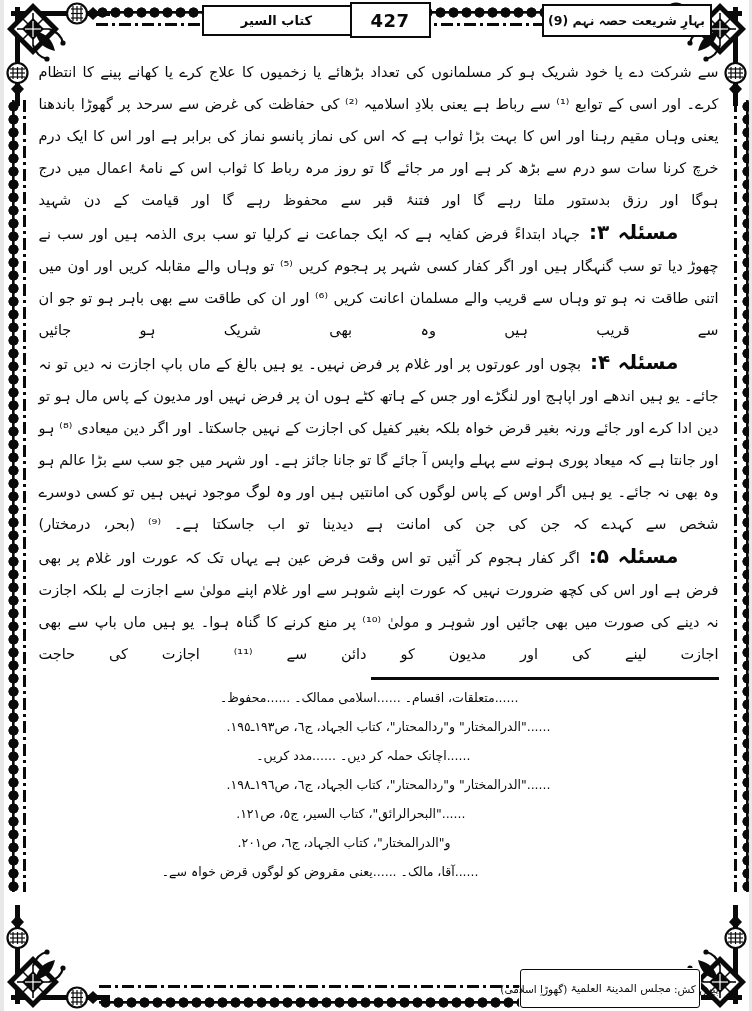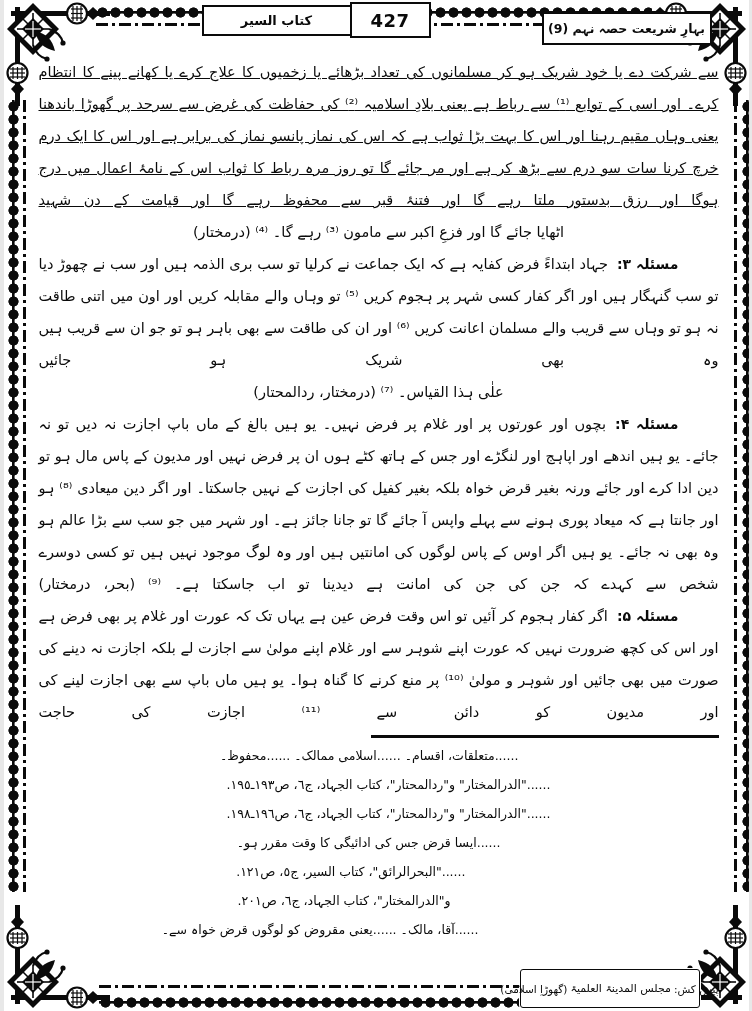--- a/index.html
+++ b/index.html
@@ -38,29 +38,29 @@
   .corner.tl{left:1px;top:1px;}
   .corner.tr{right:1px;top:1px;transform:scaleX(-1);}
   .corner.bl{left:1px;bottom:1px;transform:scaleY(-1);}
   .corner.br{right:1px;bottom:1px;transform:scale(-1,-1);}
   
   .hbox{position:absolute;z-index:4;background:#fff;border:2.6px solid #0a0a0a;
     display:flex;align-items:center;justify-content:center;white-space:nowrap;}
   #book-box{left:198px;top:5px;width:146px;height:27px;font-size:13px;font-weight:bold;}
   #pagenum-box{left:346px;top:2px;width:77px;height:32px;font-size:18px;font-weight:bold;
     font-family:"DejaVu Sans",sans-serif;letter-spacing:.5px;direction:ltr;}
-  #series-box{left:538px;top:12px;width:166px;height:29px;font-size:12.5px;font-weight:bold;}
+  #series-box{left:538px;top:4px;width:166px;height:29px;font-size:12.5px;font-weight:bold;}
   
   .main-col{position:absolute;left:35px;right:30px;top:56px;z-index:3;}
   .para{margin:0;text-align:justify;text-align-last:justify;
     font-size:14.5px;line-height:32px;}
-  .para.noindent{text-indent:0;text-decoration:underline;}
+  .para.noindent{text-indent:0;}
   .para.indent{text-indent:40px;}
   .ref{margin:0;text-align:center;font-size:14.5px;line-height:32px;}
-  .masala{font-weight:bold;font-size:14px;margin-left:9px;}
+  .masala{font-weight:bold;font-size:20px;margin-left:9px;}
   
   .fn-sep{height:2.6px;background:#0a0a0a;width:348px;margin:7px 0 5px 0;}
   .fn{margin:3px;font-size:12.5px;line-height:26px;text-align:right;white-space:nowrap;}
   .fn.f1{margin-right:200px;}
   .fn.f2{margin-right:168px;}
   .fn.f3{margin-right:248px;}
   .fn.f4{margin-right:168px;}
   .fn.f5{margin-right:218px;}
   .fn.f6{margin-right:253px;}
   .fn.f7{margin-right:268px;}
@@ -260,32 +260,30 @@
   </div>
   <div class="hbox" id="pagenum-box">
     <span>427</span>
   </div>
   <div class="hbox" id="series-box">
     <span>بہارِ شریعت حصہ نہم (9)</span>
   </div>
 
   <div class="main-col">
     <p class="para noindent">سے شرکت دے یا خود شریک ہو کر مسلمانوں کی تعداد بڑھائے یا زخمیوں کا علاج کرے یا کھانے پینے کا انتظام کرے۔ اور اسی کے توابع ⁽¹⁾ سے رباط ہے یعنی بلادِ اسلامیہ ⁽²⁾ کی حفاظت کی غرض سے سرحد پر گھوڑا باندھنا یعنی وہاں مقیم رہنا اور اس کا بہت بڑا ثواب ہے کہ اس کی نماز پانسو نماز کی برابر ہے اور اس کا ایک درم خرچ کرنا سات سو درم سے بڑھ کر ہے اور مر جائے گا تو روز مرہ رباط کا ثواب اس کے نامۂ اعمال میں درج ہوگا اور رزق بدستور ملتا رہے گا اور فتنۂ قبر سے محفوظ رہے گا اور قیامت کے دن شہید</p>
-    <p class="ref">اٹھایا جائے گا اور فزعِ اکبر سے مامون ⁽³⁾ رہے گا۔ ⁽⁴⁾ (درمختار)</p>
     <p class="para indent"><span class="masala">مسئلہ ۳:</span><span>جہاد ابتداءً فرض کفایہ ہے کہ ایک جماعت نے کرلیا تو سب بری الذمہ ہیں اور سب نے چھوڑ دیا تو سب گنہگار ہیں اور اگر کفار کسی شہر پر ہجوم کریں ⁽⁵⁾ تو وہاں والے مقابلہ کریں اور اون میں اتنی طاقت نہ ہو تو وہاں سے قریب والے مسلمان اعانت کریں ⁽⁶⁾ اور ان کی طاقت سے بھی باہر ہو تو جو ان سے قریب ہیں وہ بھی شریک ہو جائیں</span></p>
-    <p class="ref">علٰی ہذا القیاس۔ ⁽⁷⁾ (درمختار، ردالمحتار)</p>
     <p class="para indent"><span class="masala">مسئلہ ۴:</span><span>بچوں اور عورتوں پر اور غلام پر فرض نہیں۔ یو ہیں بالغ کے ماں باپ اجازت نہ دیں تو نہ جائے۔ یو ہیں اندھے اور اپاہج اور لنگڑے اور جس کے ہاتھ کٹے ہوں ان پر فرض نہیں اور مدیون کے پاس مال ہو تو دین ادا کرے اور جائے ورنہ بغیر قرض خواہ بلکہ بغیر کفیل کی اجازت کے نہیں جاسکتا۔ اور اگر دین میعادی ⁽⁸⁾ ہو اور جانتا ہے کہ میعاد پوری ہونے سے پہلے واپس آ جائے گا تو جانا جائز ہے۔ اور شہر میں جو سب سے بڑا عالم ہو وہ بھی نہ جائے۔ یو ہیں اگر اوس کے پاس لوگوں کی امانتیں ہیں اور وہ لوگ موجود نہیں ہیں تو کسی دوسرے شخص سے کہدے کہ جن کی جن کی امانت ہے دیدینا تو اب جاسکتا ہے۔ ⁽⁹⁾ (بحر، درمختار)</span></p>
     <p class="para indent"><span class="masala">مسئلہ ۵:</span><span>اگر کفار ہجوم کر آئیں تو اس وقت فرض عین ہے یہاں تک کہ عورت اور غلام پر بھی فرض ہے اور اس کی کچھ ضرورت نہیں کہ عورت اپنے شوہر سے اور غلام اپنے مولیٰ سے اجازت لے بلکہ اجازت نہ دینے کی صورت میں بھی جائیں اور شوہر و مولیٰ ⁽¹⁰⁾ پر منع کرنے کا گناہ ہوا۔ یو ہیں ماں باپ سے بھی اجازت لینے کی اور مدیون کو دائن سے ⁽¹¹⁾ اجازت کی حاجت</span></p>
 
     <div class="fn-sep"></div>
     <div class="footnotes">
       <div class="fn f1">......متعلقات، اقسام۔   ......اسلامی ممالک۔   ......محفوظ۔</div>
       <div class="fn f2">......"الدرالمختار" و"ردالمحتار"، کتاب الجہاد، ج٦، ص١٩٣ـ١٩٥.</div>
+      <div class="fn f3">......اچانک حملہ کر دیں۔   ......مدد کریں۔</div>
       <div class="fn f4">......"الدرالمختار" و"ردالمحتار"، کتاب الجہاد، ج٦، ص١٩٦ـ١٩٨.</div>
-      <div class="fn f5">......ایسا قرض جس کی ادائیگی کا وقت مقرر ہو۔</div>
       <div class="fn f6">......"البحرالرائق"، کتاب السیر، ج٥، ص١٢١.</div>
       <div class="fn f7">و"الدرالمختار"، کتاب الجہاد، ج٦، ص٢٠١.</div>
       <div class="fn f8">......آقا، مالک۔   ......یعنی مقروض کو لوگوں قرض خواہ سے۔</div>
     </div>
   </div>
 
   <div id="publisher-box">
     <span>پیش کش:</span>
     <span class="bold">مجلس المدینۃ العلمیۃ</span>
     <span>(گھوڑاِ اسلامی)</span>

